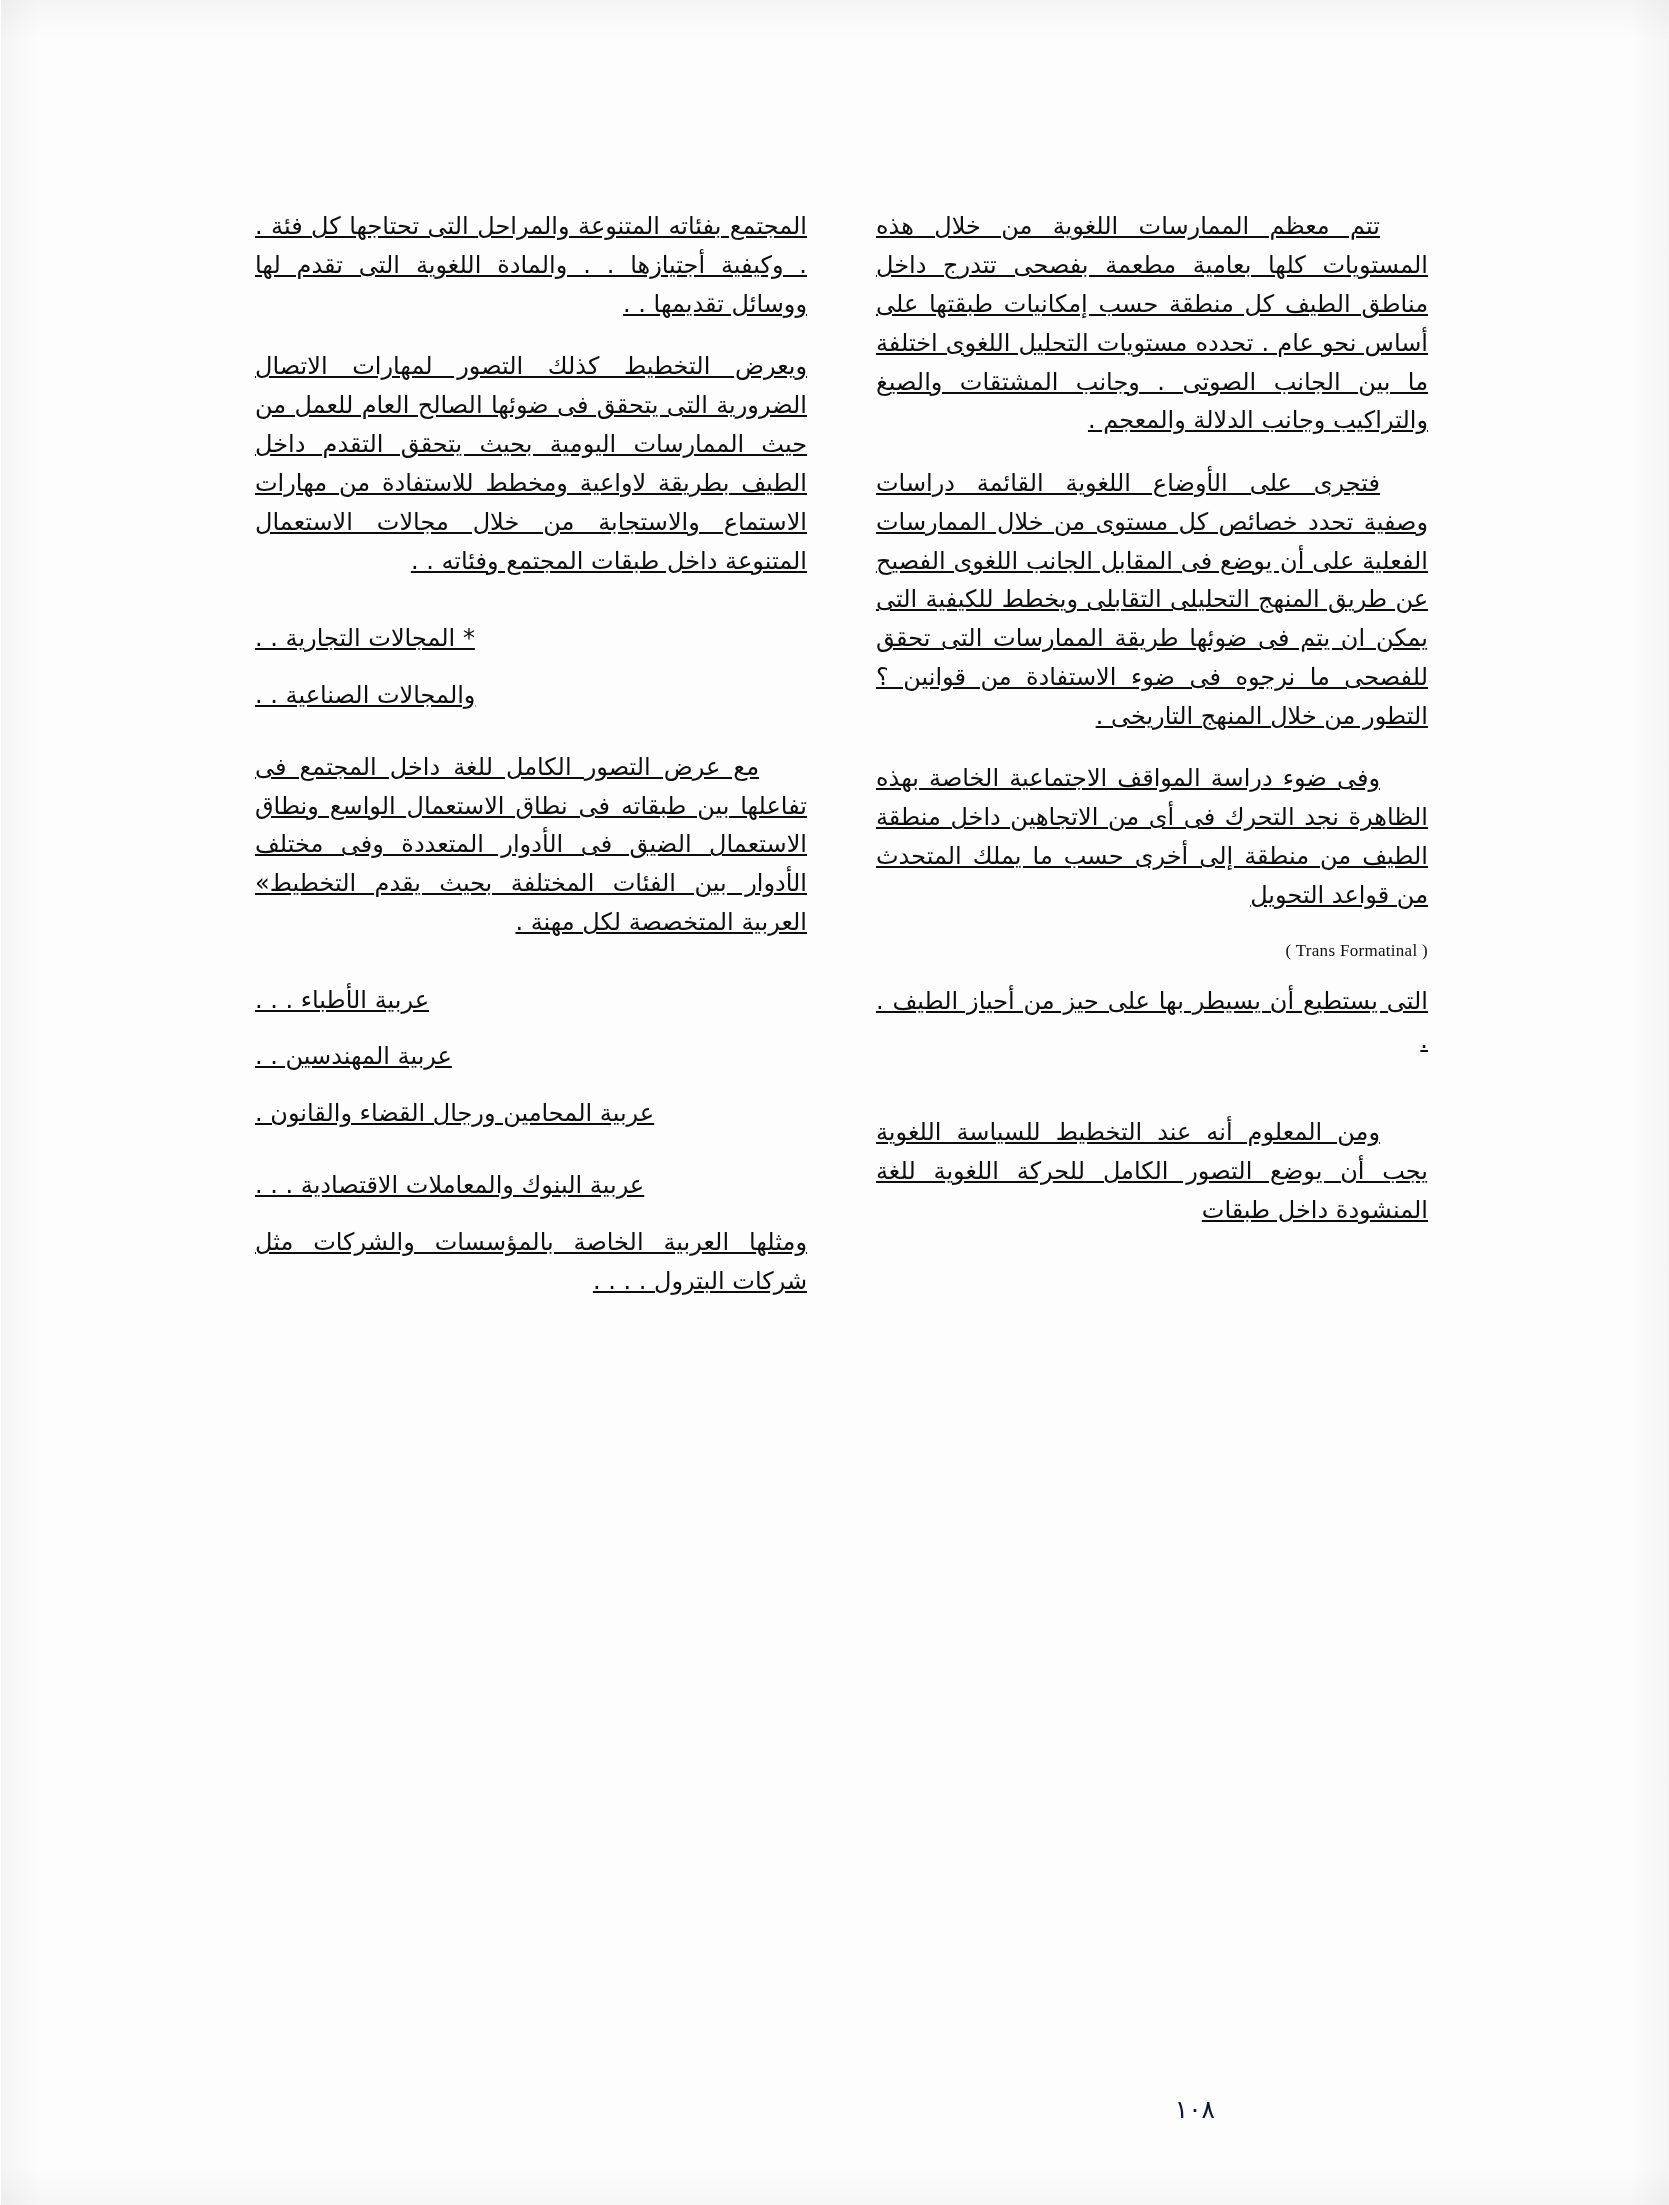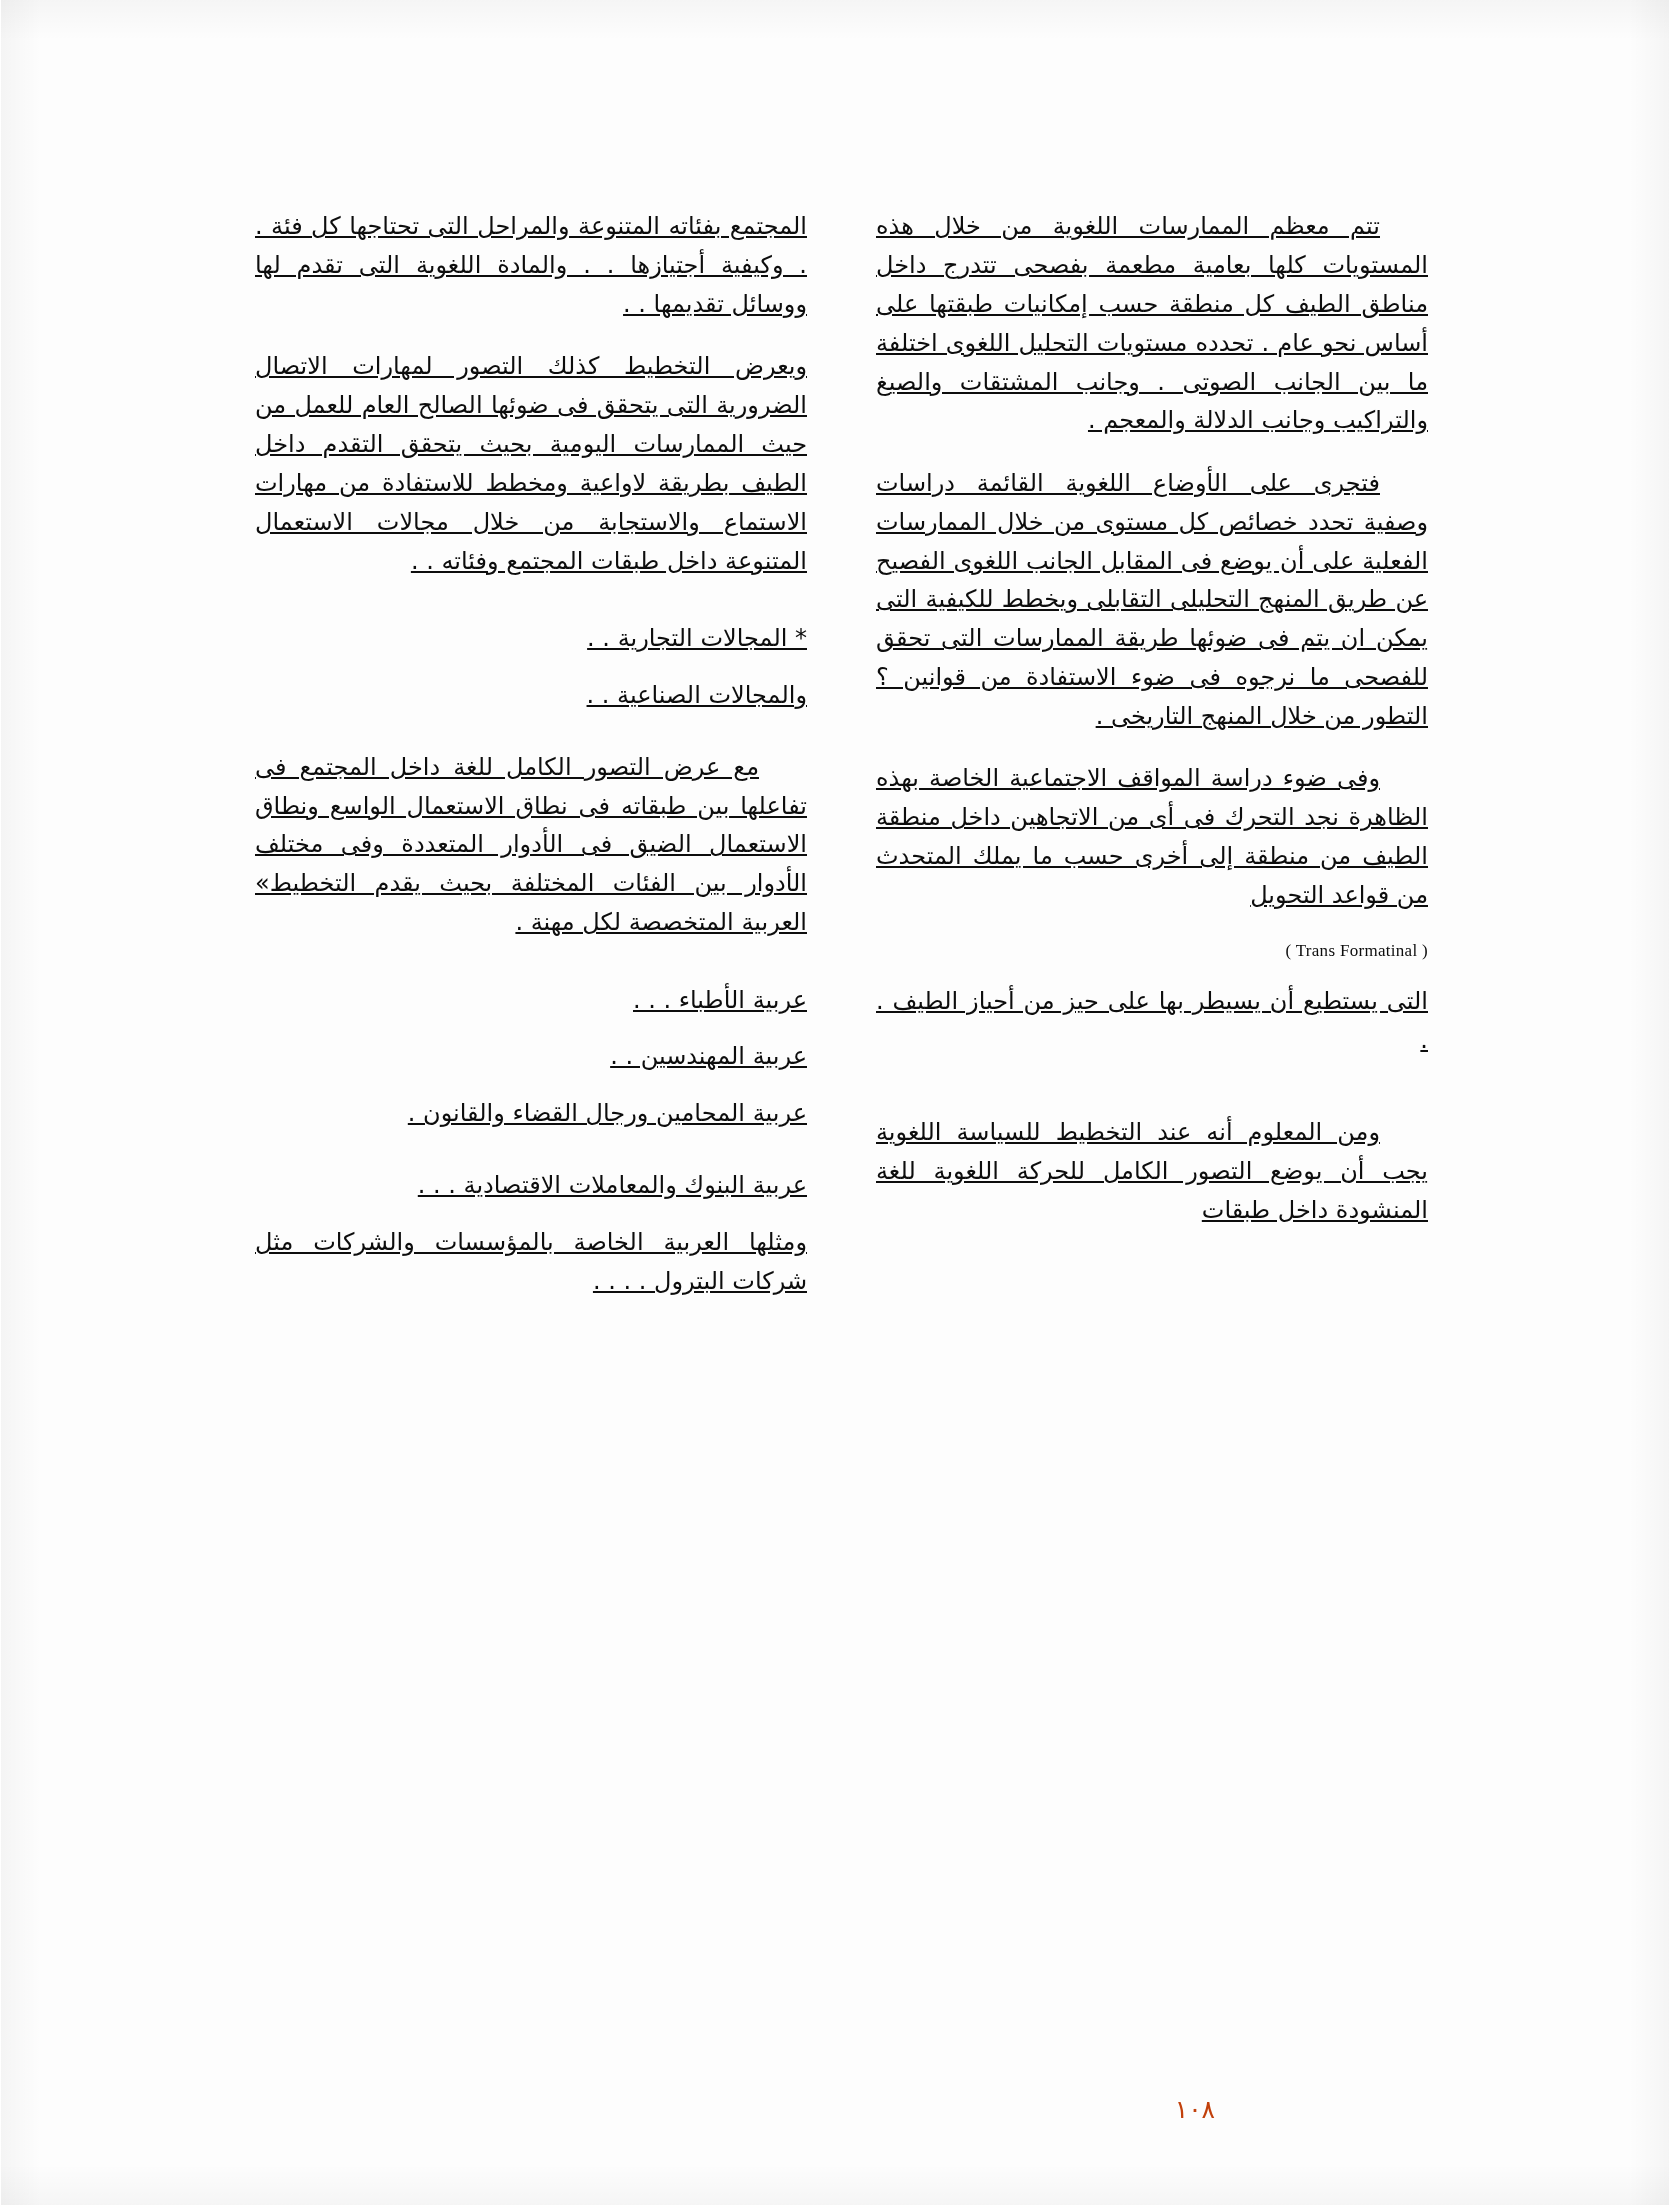--- a/index.html
+++ b/index.html
@@ -51,21 +51,21 @@
     line-height: 1.62;
     text-align: justify;
     text-justify: inter-word;
     margin: 0 0 23.5px 0;
     letter-spacing: 0.1px;
   }
 
   .para.indent { text-indent: 48px; }
 
   .para.list-item {
-    text-align: right;
+    text-align: left;
     margin-bottom: 18px;
   }
 
   .para.tight { margin-bottom: 14px; }
 
   .latin {
     direction: ltr;
     unicode-bidi: embed;
     display: inline-block;
     font-family: "Liberation Serif", serif;
@@ -77,21 +77,21 @@
   .spacer-sm { height: 15px; }
   .spacer-md { height: 30px; }
 
   
   #page-number {
     position: absolute;
     right: 455px;
     bottom: 81px;
     font-size: 25px;
     font-family: "DejaVu Sans", sans-serif;
-    color: #c2410c;
+    color: #0f172a;
     letter-spacing: 1.4px;
   }
 
   
   .scan-edge {
     position: absolute;
     pointer-events: none;
   }
   .scan-edge.left   { left: 0;  top: 0; width: 41px;  height: 100%;
                       background: linear-gradient(to right, rgba(0,0,0,0.035), rgba(0,0,0,0)); }

